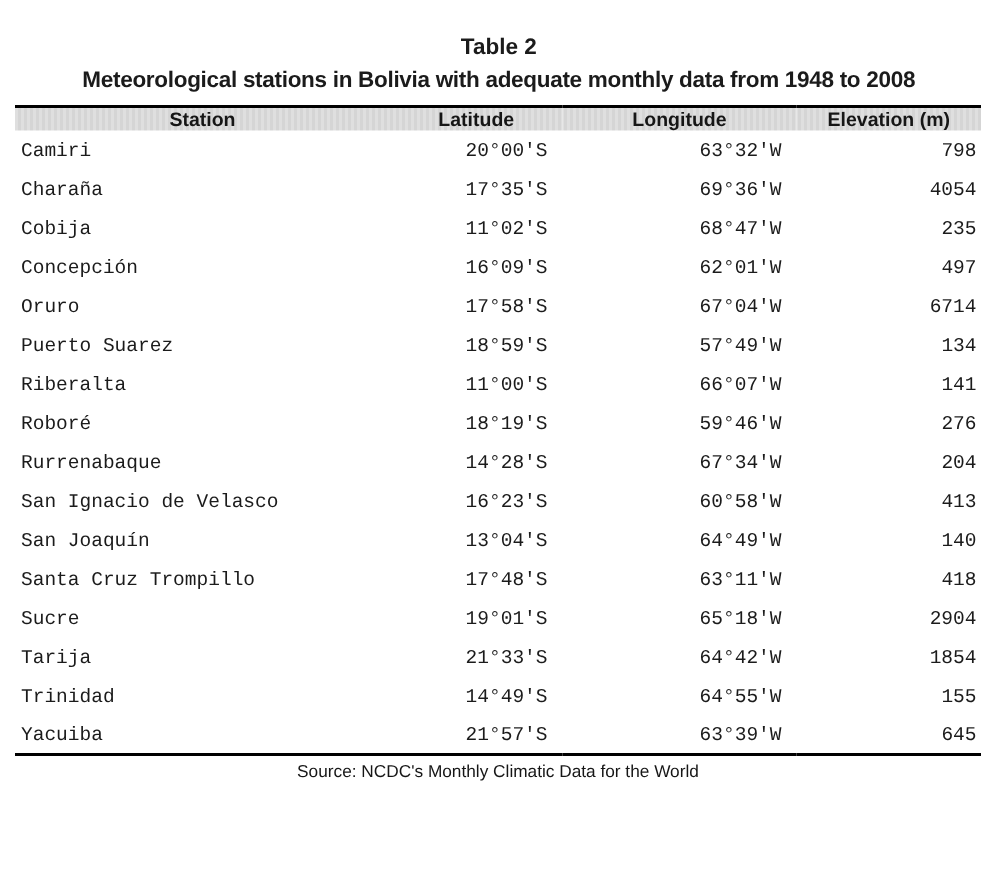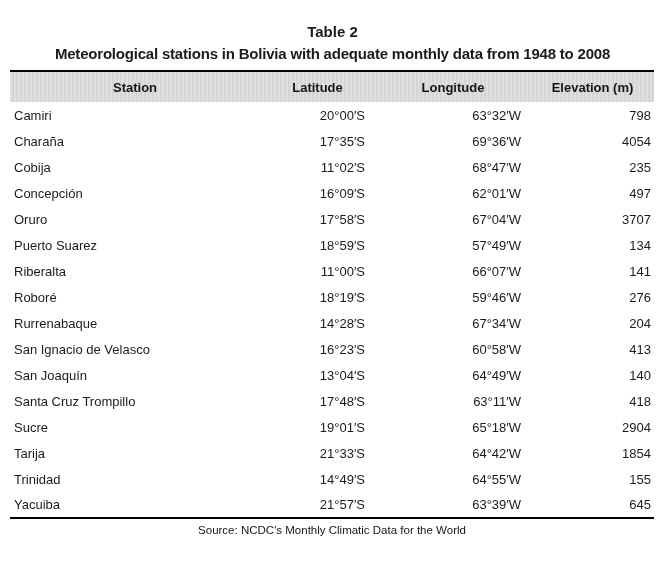--- a/index.html
+++ b/index.html
@@ -34,36 +34,37 @@
     margin: 7px 11px 0 10px;
   }
   table.stations {
     width: 644px;
     border-collapse: collapse;
     table-layout: fixed;
     border-top: 2px solid #000000;
     border-bottom: 2px solid #000000;
   }
   thead tr {
-    height: 31px;
+    height: 16px;
     
     background: repeating-linear-gradient(90deg,
       #dfdfdf 0px, #dfdfdf 2px,
       #d5d5d5 2px, #d5d5d5 4px);
     margin-left: 20px;
   }
   th {
     font-size: 13px;
     font-weight: bold;
     text-align: center;
     padding: 0;
     color: #161616;
   }
   tbody tr {
     height: 26px;
+    font-family: Liberation Mono, monospace;
   }
   td {
     font-size: 13px;
     padding: 0;
     white-space: nowrap;
     overflow: hidden;
   }
   td.col-station { text-align: left;  padding-left: 4px; }
   td.col-lat     { text-align: right; padding-right: 10px; }
   td.col-lon     { text-align: right; padding-right: 10px; }
@@ -121,21 +122,21 @@
         <tr>
           <td class="col-station">Concepción</td>
           <td class="col-lat">16°09′S</td>
           <td class="col-lon">62°01′W</td>
           <td class="col-elev">497</td>
         </tr>
         <tr>
           <td class="col-station">Oruro</td>
           <td class="col-lat">17°58′S</td>
           <td class="col-lon">67°04′W</td>
-          <td class="col-elev">3707</td>
+          <td class="col-elev">6714</td>
         </tr>
         <tr>
           <td class="col-station">Puerto Suarez</td>
           <td class="col-lat">18°59′S</td>
           <td class="col-lon">57°49′W</td>
           <td class="col-elev">134</td>
         </tr>
         <tr>
           <td class="col-station">Riberalta</td>
           <td class="col-lat">11°00′S</td>

